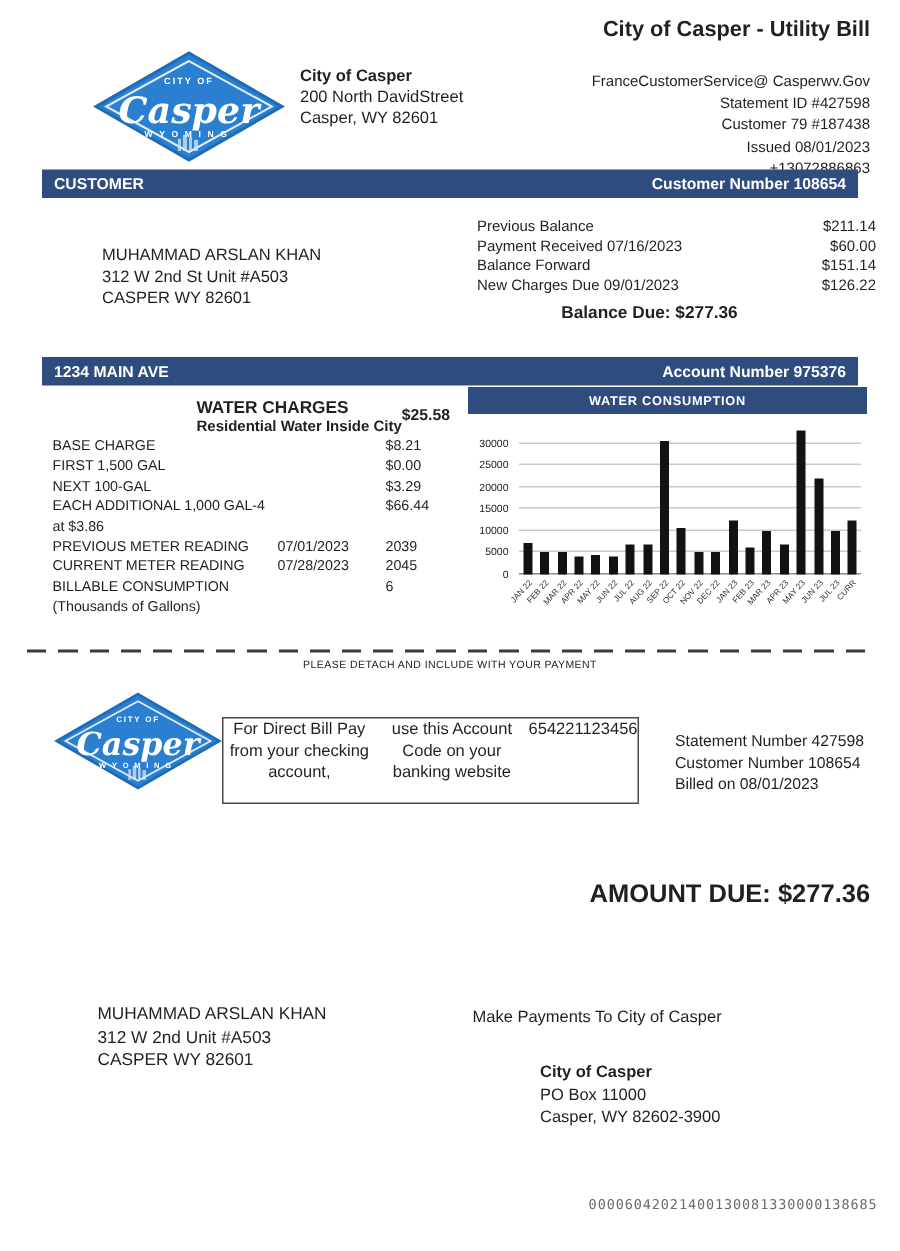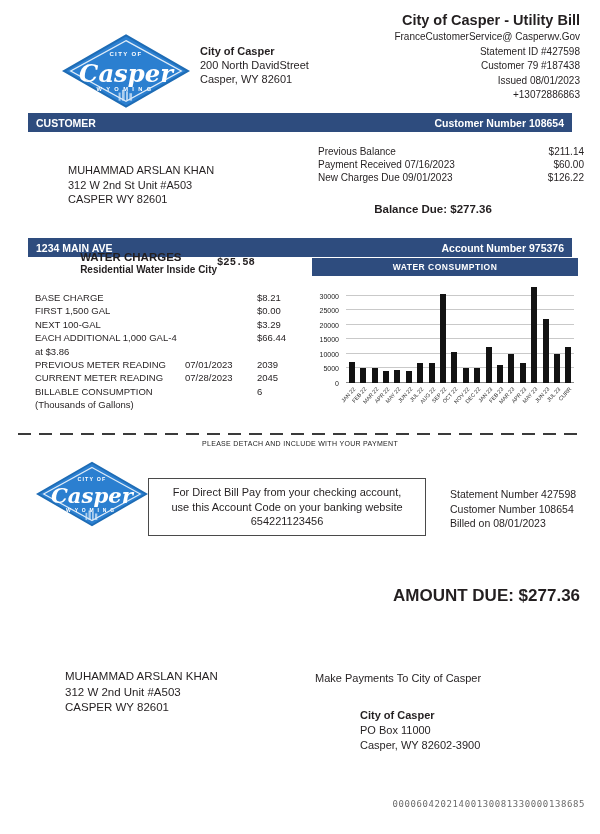--- a/index.html
+++ b/index.html
@@ -6,21 +6,21 @@
   body { background:#888; font-family:"Liberation Sans", sans-serif; }
   .page {
     position:relative; width:600px; height:834px; margin:0 auto;
     background:#ffffff; color:#231f20; overflow:hidden;
     outline:1px solid #d9d9d9;
   }
   .abs { position:absolute; }
 
   
   .hdr-right { right:20px; top:12px; text-align:right; }
-  .hdr-title { font-size:14.5px; font-weight:bold; margin-bottom:2px; }
+  .hdr-title { font-size:14.5px; font-weight:bold; margin-bottom:20px; }
   .hdr-line  { font-size:10px; line-height:14.5px; }
   .org-block { left:200px; top:44px; font-size:11px; line-height:14px; }
   .org-name  { font-weight:bold; }
 
   
   .logo-top-svg    { font-size:9px; letter-spacing:2px; fill:#fff; text-anchor:middle; font-weight:bold; }
   .logo-name-svg   { font-size:36px; fill:#fff; text-anchor:middle; font-family:"DejaVu Serif", serif; font-style:italic; font-weight:bold; }
   .logo-bottom-svg { font-size:8.5px; letter-spacing:6.5px; fill:#fff; text-anchor:middle; font-weight:bold; }
 
   
@@ -31,24 +31,24 @@
   }
 
   
   .bal-rows { left:318px; top:145px; width:266px; font-size:10px; line-height:13px; }
   .bal-row  { display:flex; justify-content:space-between; }
   .balance-due { left:318px; top:203px; width:230px; text-align:center; font-size:11.5px; font-weight:bold; }
 
   .cust-addr { left:68px; top:163px; font-size:11px; line-height:14.5px; }
 
   
-  .wc-head  { left:35px; top:251px; width:265px; display:flex; justify-content:center; }
+  .wc-head  { left:35px; top:266px; width:265px; display:flex; justify-content:flex-end; }
   .wc-title { font-size:11.5px; font-weight:bold; line-height:13px; }
   .wc-sub   { font-size:10px; font-weight:bold; }
-  .wc-total { font-size:10.5px; font-weight:bold; padding-top:5px;font-family:Liberation Mono, monospace; }
+  .wc-total { font-size:10.5px; font-weight:bold; padding-top:5px; }
   .wc-rows  { left:35px; top:291px; width:268px; font-size:9.5px; line-height:13.4px; }
   .wc-row   { display:flex; }
   .wc-label { flex:1; }
   .wc-mid   { width:72px; }
   .wc-value { width:46px; text-align:left; }
 
   
   .chart { left:312px; top:258px; width:266px; height:145px; }
   .chart-header {
     height:18px; background:#2e4c7e; color:#fff; font-size:8.5px; font-weight:bold;
@@ -67,21 +67,21 @@
   }
 
   
   .dash-sep { left:18px; width:564px; top:433px; height:2px;
     background:repeating-linear-gradient(90deg,#3a3a3a 0 13px,transparent 13px 21px); }
   .detach-note { left:0; top:440px; width:600px; text-align:center; font-size:7px; letter-spacing:0.3px; color:#222; }
 
   
   .pay-box {
     left:148px; top:478px; width:278px; height:58px; border:1.5px solid #4a4a4a;
-    display:flex; flex-direction:column; justify-content:center; text-align:center;
+    display:flex; flex-direction:row; justify-content:center; text-align:center;
     font-size:11px; line-height:14.5px;
   }
   .stub-info { left:450px; top:487px; font-size:10.5px; line-height:14.5px; }
   .amount-due { left:393px; top:586px; font-size:17px; font-weight:bold; }
   .mail-addr { left:65px; top:669px; font-size:11.5px; line-height:15.5px; }
   .make-pay  { left:315px; top:672px; font-size:11px; }
   .payee     { left:360px; top:708px; font-size:11px; line-height:15px; }
   .payee-name { font-weight:bold; }
   .ocr-line  { right:15px; top:799px; font-family:"DejaVu Sans Mono", monospace;
     font-size:9px; letter-spacing:0.6px; color:#6a6a6a;margin-left:43px; }
@@ -128,20 +128,24 @@
   </div>
 
   <div class="abs bal-rows">
     <div class="bal-row">
       <span>Previous Balance</span>
       <span>$211.14</span>
     </div>
     <div class="bal-row">
       <span>Payment Received 07/16/2023</span>
       <span>$60.00</span>
+    </div>
+    <div class="bal-row">
+      <span>Balance Forward</span>
+      <span>$151.14</span>
     </div>
     <div class="bal-row">
       <span>New Charges Due 09/01/2023</span>
       <span>$126.22</span>
     </div>
   </div>
   <div class="abs balance-due">Balance Due: $277.36</div>
 
   <div class="abs cust-addr">
     <div>MUHAMMAD ARSLAN KHAN</div>

